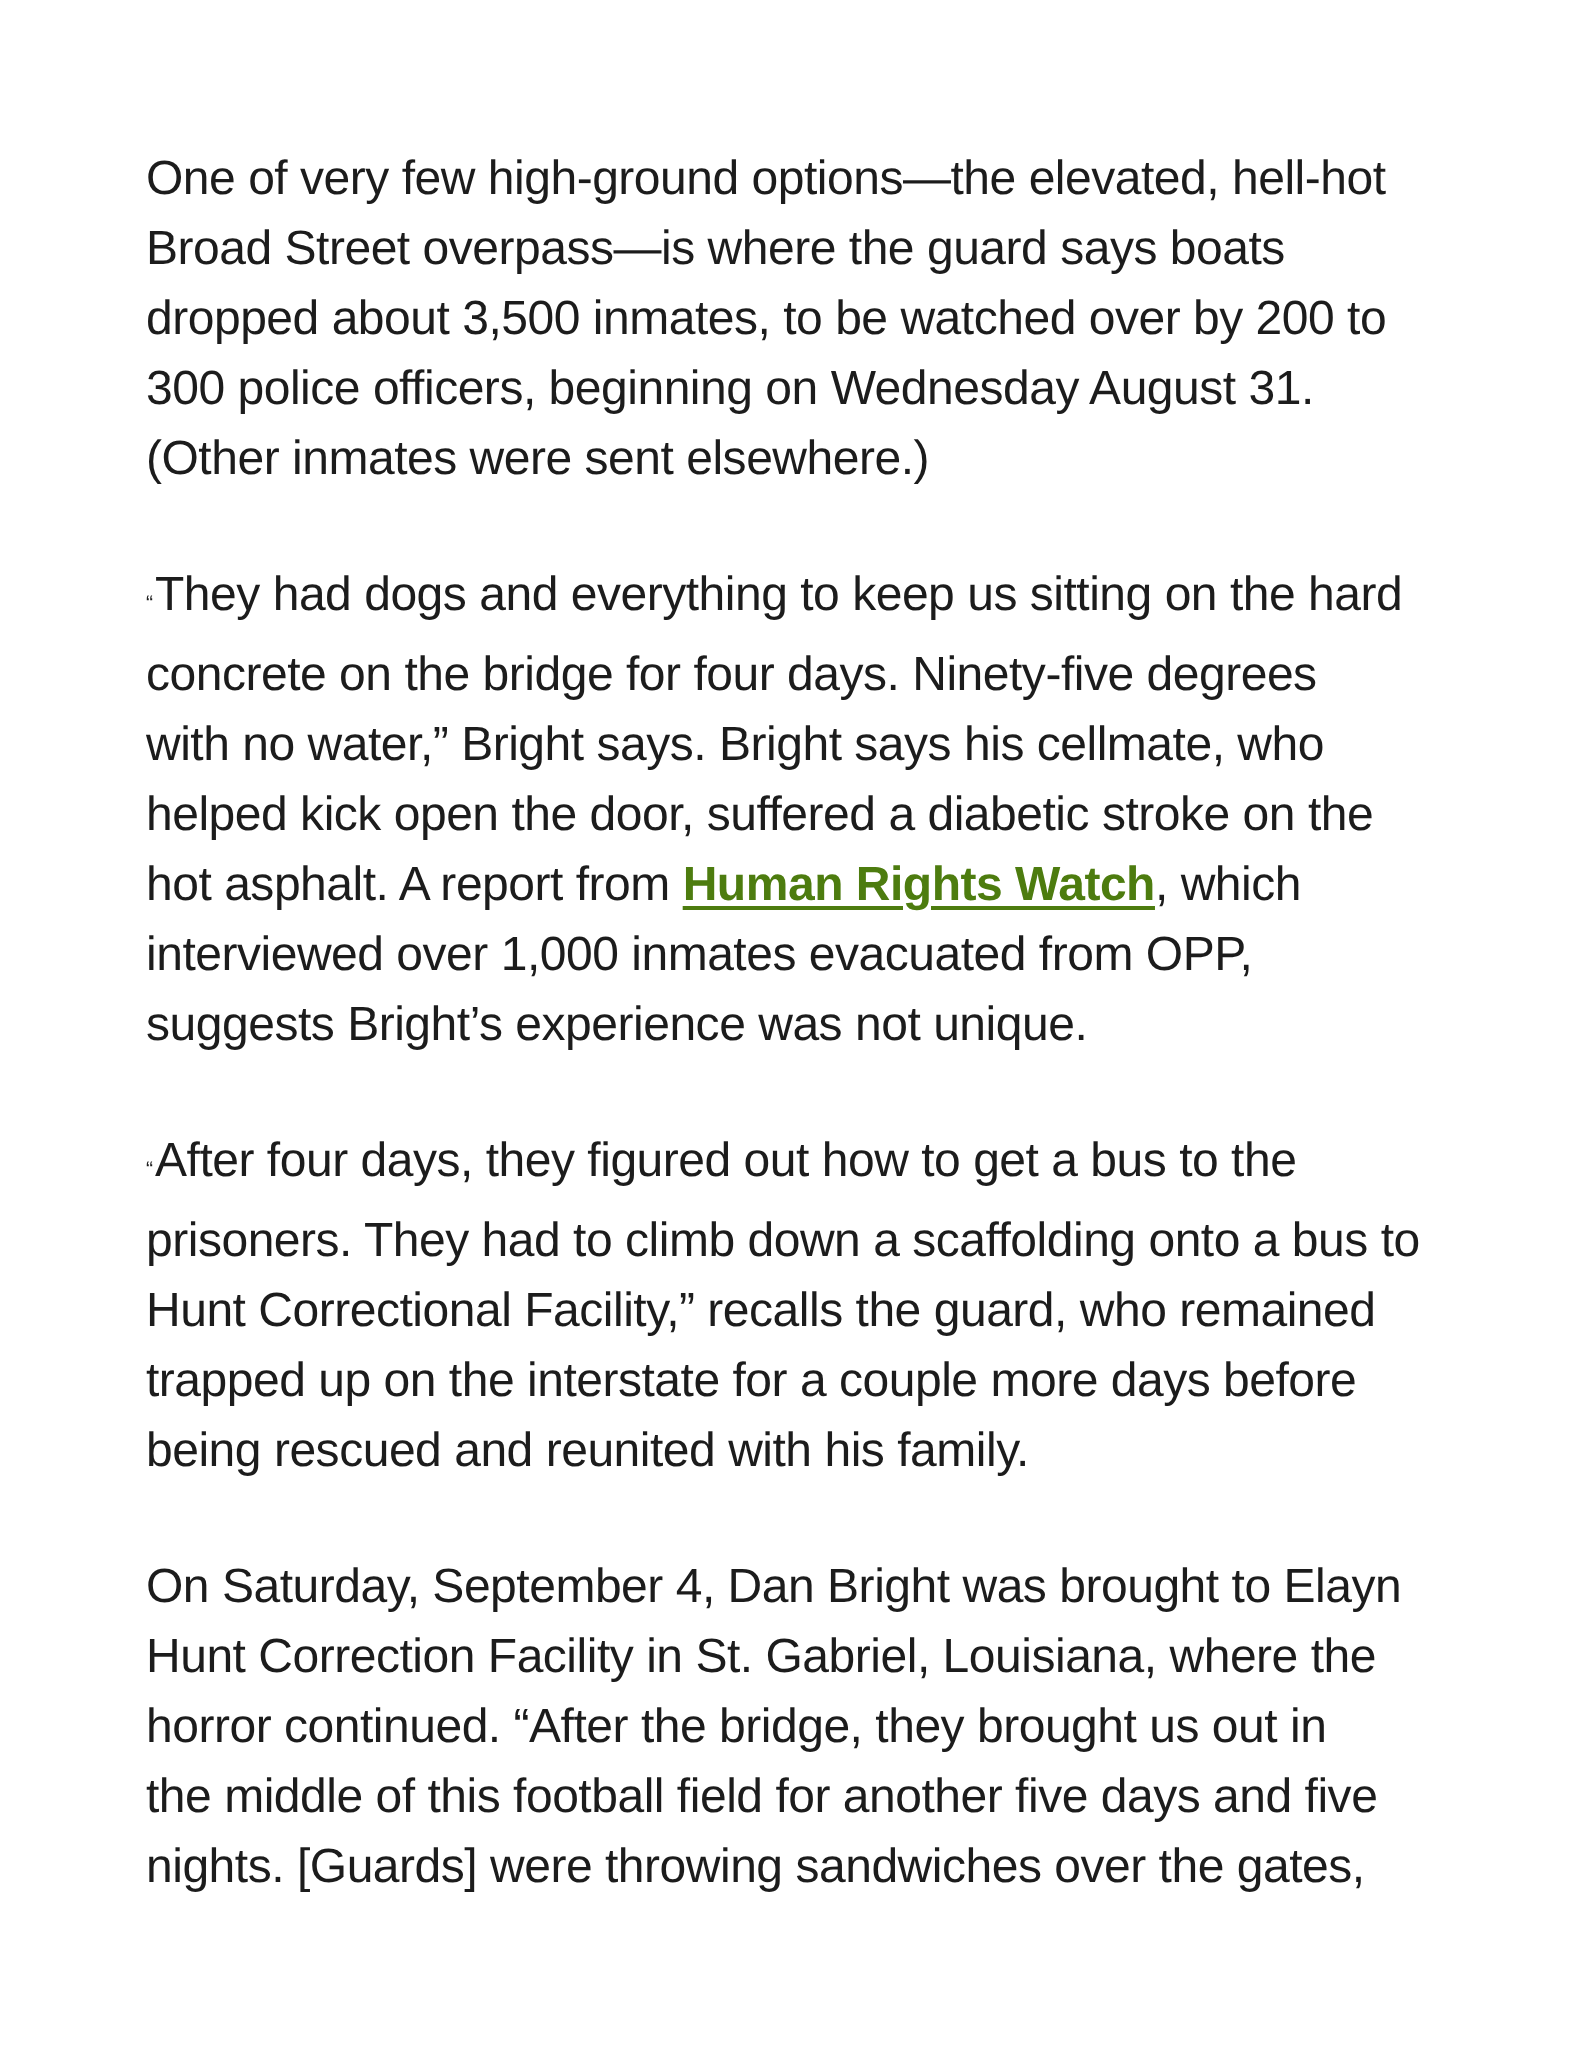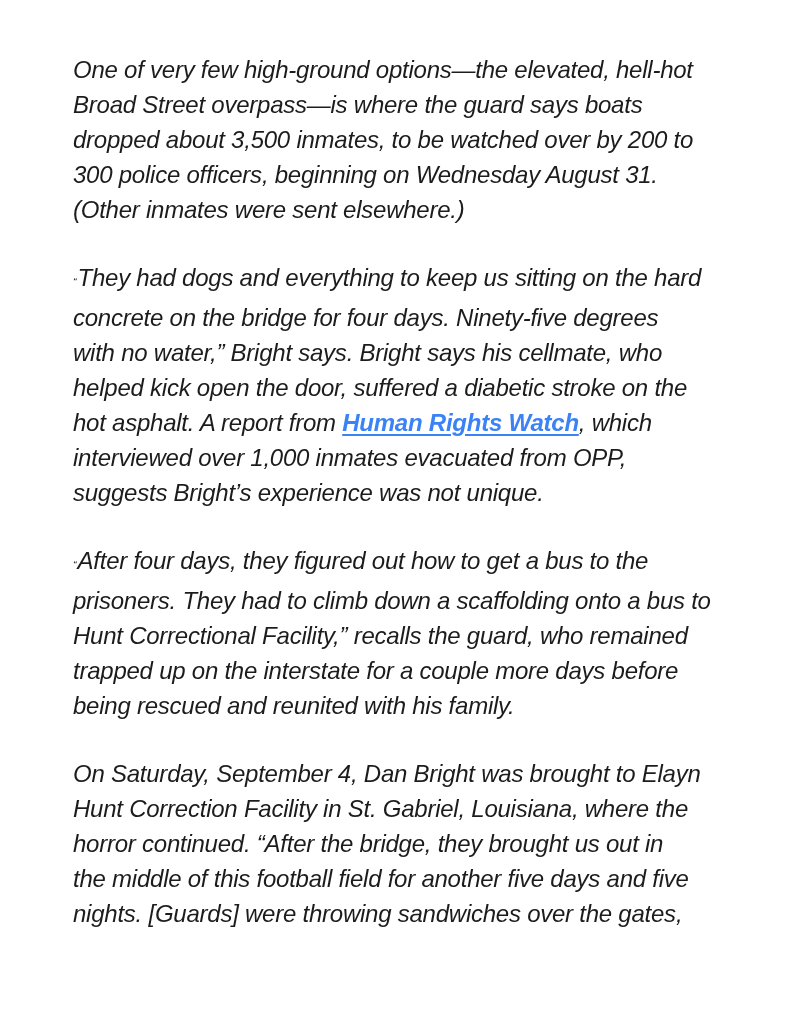--- a/index.html
+++ b/index.html
@@ -7,41 +7,40 @@
     width: 791px;
     height: 1024px;
     background: #ffffff;
     overflow: hidden;
     font-family: "Liberation Sans", sans-serif;
   }
   .page {
     box-sizing: border-box;
     width: 791px;
     height: 1024px;
-    padding: 52px 38px 0 73px;
+    padding: 72px 38px 0 73px;
     background: #ffffff;
-    font-style: italic;
   }
   .article p {
     margin: 0 0 33px 0;
     font-size: 24px;
     line-height: 35px;
     letter-spacing: -0.01em;
     color: #1c1c1c;
     width: 690px;
     white-space: nowrap;
   }
   .seg { white-space: pre; }
   .smallquote {
     font-size: 0.44em;
     letter-spacing: 0;
     padding-right: 1px;
   }
   a.hrw-link {
-    color: #3b82f6;
+    color: #4d7c0f;
     font-weight: bold;
     text-decoration: underline;
     text-underline-offset: 3px;
     cursor: pointer;
   }
 </style>
 </head>
 <body>
 
 <div class="page">

